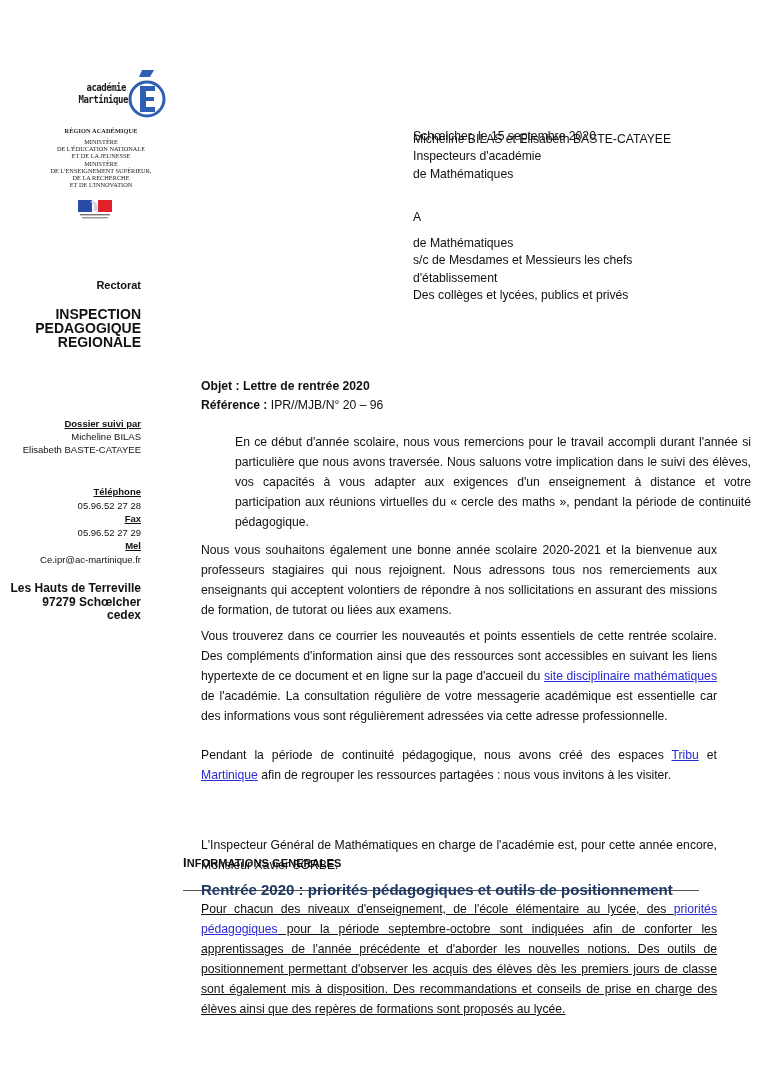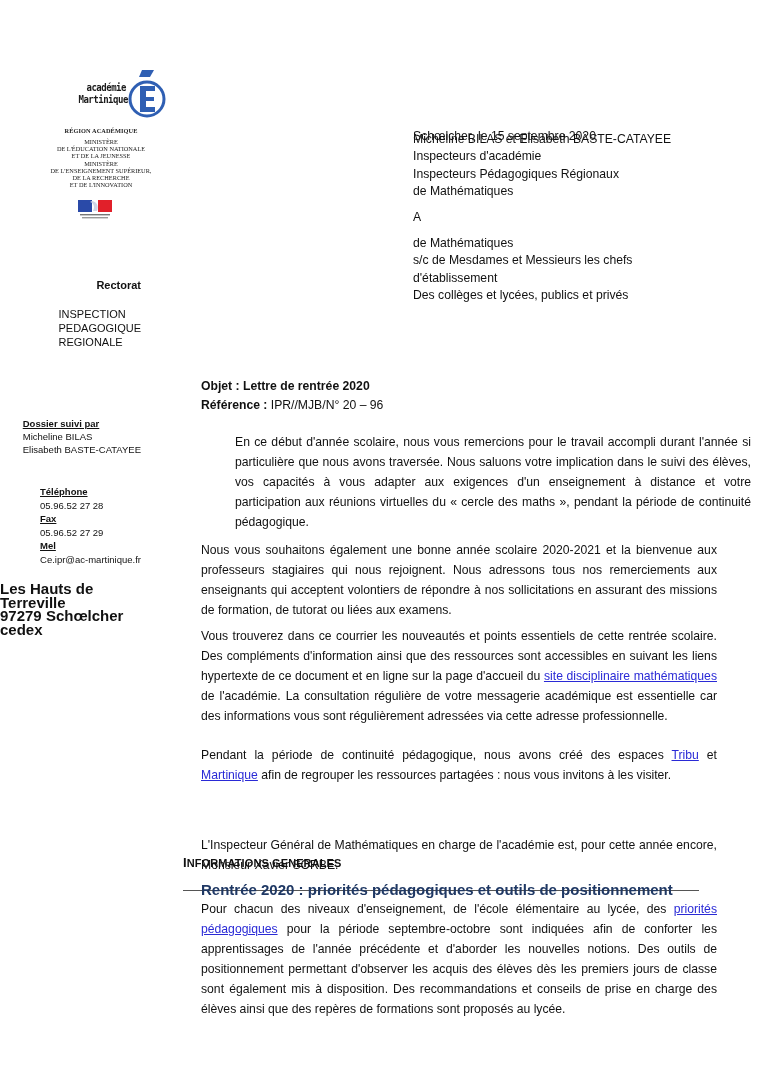--- a/index.html
+++ b/index.html
@@ -15,26 +15,26 @@
   .logo-e { position: absolute; left: 68px; top: 2px; width: 38px; height: 48px; }
 
   .ministry { left: 30px; top: 127px; width: 142px; text-align: center;
               font-family: "Liberation Serif", serif; color: #222; }
   .ministry .region { font-size: 6.3px; font-weight: bold; letter-spacing: 0.1px; margin-bottom: 4px; }
   .ministry .m { font-size: 6.3px; line-height: 7.2px; }
 
   .marianne { left: 76px; top: 200px; width: 38px; height: 22px; }
 
   
-  .leftcol { right: calc(768px - 141px); font-size: 9.5px; color: #111; }
+  .leftcol { right: calc(768px - 141px); text-align: right; font-size: 9.5px; color: #111; }
   .rectorat { top: 279px; font-size: 11px; font-weight: bold; }
-  .ipr { top: 307px; font-weight: normal; font-size: 11px; line-height: 14px; }
+  .ipr { top: 307px; font-weight: bold; font-size: 14px; line-height: 14px; }
   .dossier { top: 417px; line-height: 13px; font-size: 9.5px; }
   .contact { top: 485px; line-height: 13.5px; font-size: 9.5px; }
-  .address { top: 582px; line-height: 13.5px; font-size: 15px; font-weight: bold; }
+  .address { top: 582px; line-height: 13.5px; font-size: 12px; font-weight: bold; }
   .b { font-weight: bold; text-decoration: underline; }
 
   
   .addr-block { left: 413px; font-size: 12.2px; line-height: 17.4px; color: #111; }
   .date { top: 93px; margin-top: 35px; }
   .from { top: 131px; }
   .to-a { top: 209px; }
   .to { top: 235px; }
 
   
@@ -45,21 +45,21 @@
   .p2 { top: 540px; }
   .p3 { top: 626px; }
   .p4 { top: 745px; }
   .p5 { top: 791px; margin-top: 44px; }
   a.link { color: #1a0dab; color: #2a2ad6; text-decoration: underline; }
 
   .section-title { left: 183px; top: 855px; width: 516px; font-size: 11px; font-weight: bold;
                    padding-bottom: 20px; border-bottom: 1px solid #555; letter-spacing: 0.1px; }
   .section-title .big { font-size: 13px; }
   .subtitle { left: 201px; top: 881px; font-size: 15px; font-weight: bold; color: #1f3864; }
-  .p6 { top: 899px; }
+  .p6 { top: 899px; text-decoration: underline; }
 </style>
 </head>
 <body>
 
 <div class="abs logo">
   <div class="logo-text">
     <div>académie</div>
     <div>Martinique</div>
   </div>
   <svg class="logo-e" viewBox="0 0 38 48">
@@ -111,21 +111,20 @@
 <div class="abs leftcol address">
   <div>Les Hauts de Terreville</div>
   <div>97279 Schœlcher</div>
   <div>cedex</div>
 </div>
 
 <div class="abs addr-block date">Schœlcher, le 15 septembre 2020</div>
 <div class="abs addr-block from">
   <div>Micheline BILAS et Elisabeth BASTE-CATAYEE</div>
   <div>Inspecteurs d'académie</div>
-  <div>Inspecteurs Pédagogiques Régionaux</div>
   <div>de Mathématiques</div>
 </div>
 <div class="abs addr-block to-a">A</div>
 <div class="abs addr-block to">
   <div>de Mathématiques</div>
   <div>s/c de Mesdames et Messieurs les chefs</div>
   <div>d'établissement</div>
   <div>Des collèges et lycées, publics et privés</div>
 </div>
 

